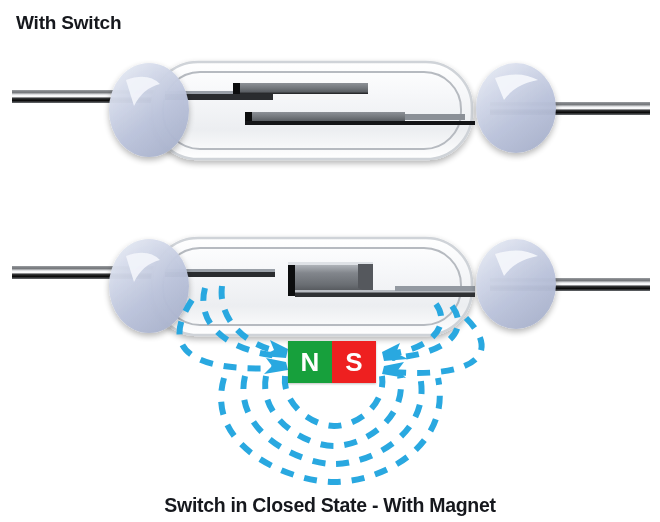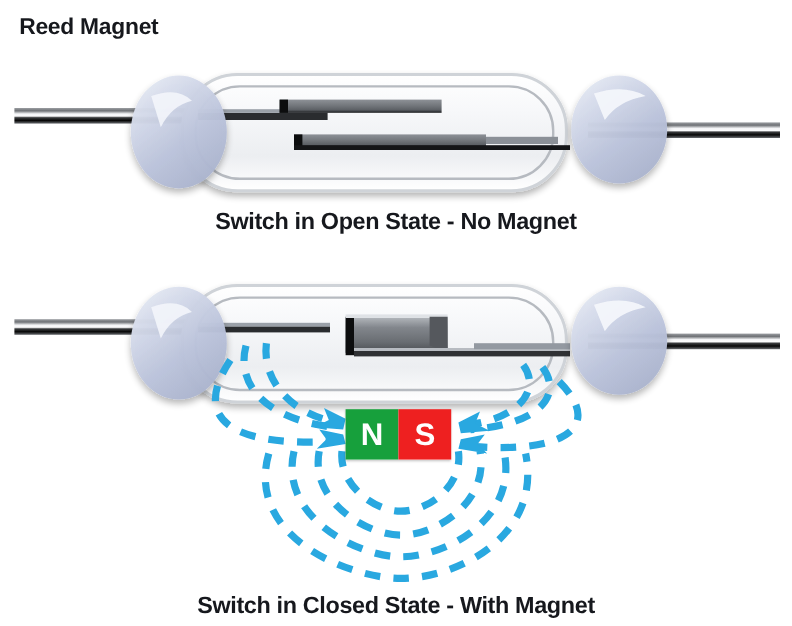--- a/index.html
+++ b/index.html
@@ -62,21 +62,21 @@
   .pole-n{background:#17A03C;}
   .pole-s{background:#EE2020;}
 
   svg{display:block;}
 </style>
 </head>
 <body>
 
 <div class="page">
 
-  <div class="title">Reed Magnet</div>
+  <div class="title">With Switch</div>
 
   <div class="diagram diagram-open">
     <svg width="660" height="130" viewBox="0 0 660 130" xmlns="http://www.w3.org/2000/svg">
       <defs>
         <linearGradient id="leadGradA" x1="0" y1="0" x2="0" y2="1">
           <stop offset="0%" stop-color="#9b9ea2"></stop>
           <stop offset="18%" stop-color="#6f7276"></stop>
           <stop offset="38%" stop-color="#f4f5f7"></stop>
           <stop offset="52%" stop-color="#fbfbfc"></stop>
           <stop offset="62%" stop-color="#3a3c3e"></stop>
@@ -143,21 +143,20 @@
         <ellipse cx="149" cy="60" rx="40" ry="47" fill="url(#bulbGradA)" opacity="0.96"></ellipse>
         <path d="M126 30 Q148 22 160 34 Q143 38 134 56 Z" fill="#f3f5fb" opacity="0.9"></path>
       </g>
       <g filter="url(#softShadowA)">
         <ellipse cx="516" cy="58" rx="40" ry="45" fill="url(#bulbGradA)" opacity="0.96"></ellipse>
         <path d="M495 28 Q520 20 538 30 Q515 34 504 50 Z" fill="#f5f7fc" opacity="0.92"></path>
       </g>
     </svg>
   </div>
 
-  <div class="caption caption-open">Switch in Open State - No Magnet</div>
 
   <div class="diagram diagram-closed">
     <svg width="660" height="130" viewBox="0 0 660 130" xmlns="http://www.w3.org/2000/svg">
       <defs>
         <linearGradient id="leadGradB" x1="0" y1="0" x2="0" y2="1">
           <stop offset="0%" stop-color="#9b9ea2"></stop>
           <stop offset="18%" stop-color="#6f7276"></stop>
           <stop offset="38%" stop-color="#f4f5f7"></stop>
           <stop offset="52%" stop-color="#fbfbfc"></stop>
           <stop offset="62%" stop-color="#3a3c3e"></stop>

